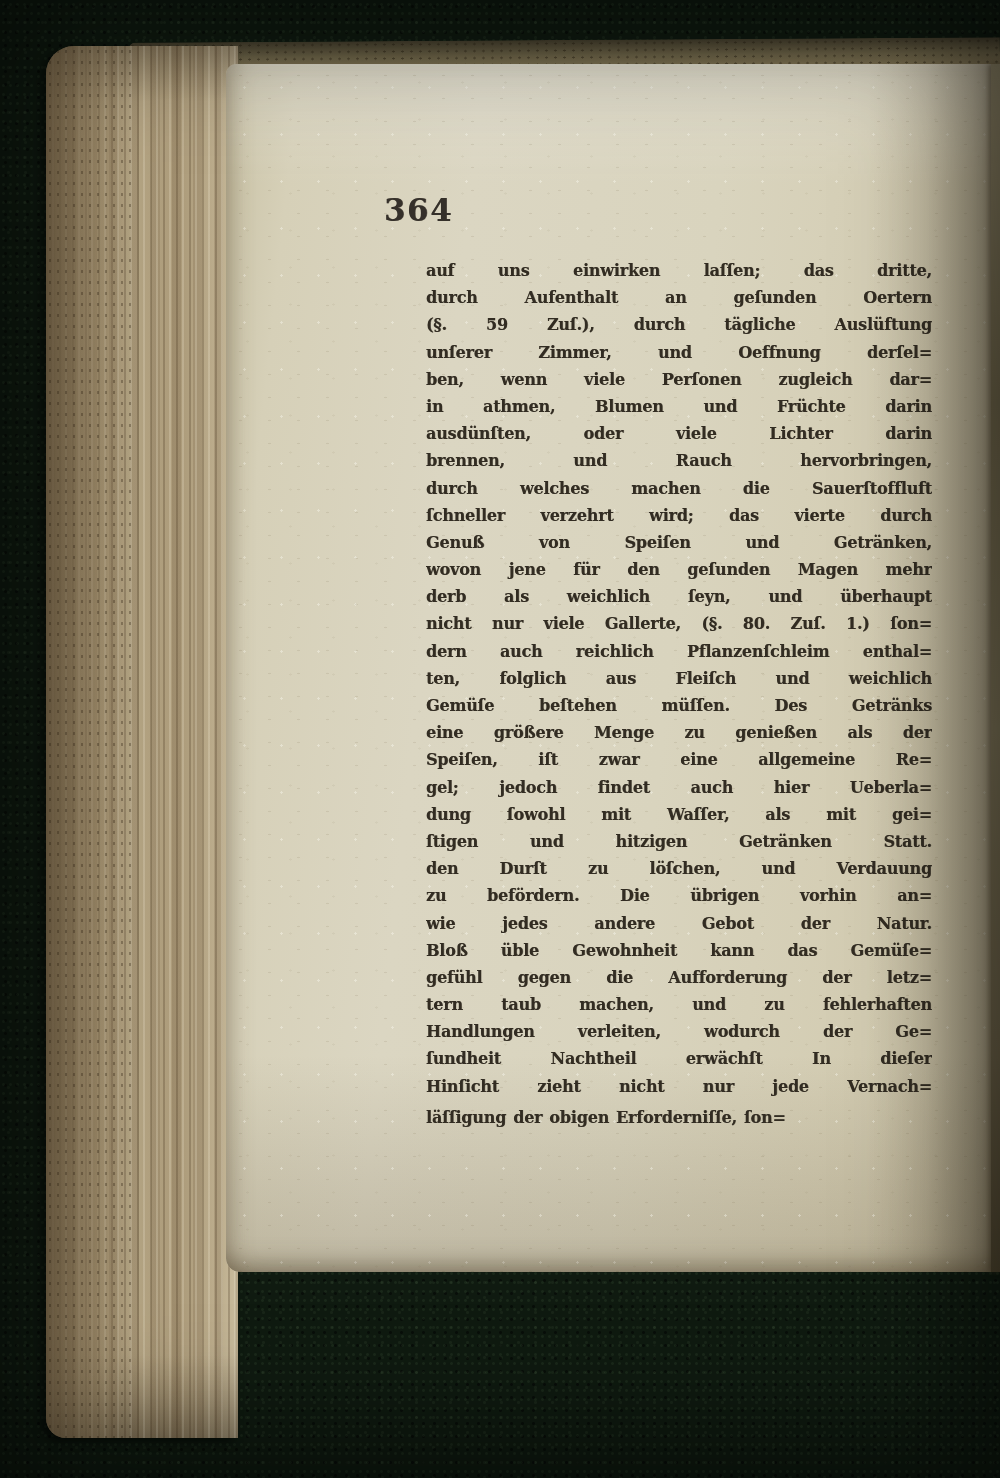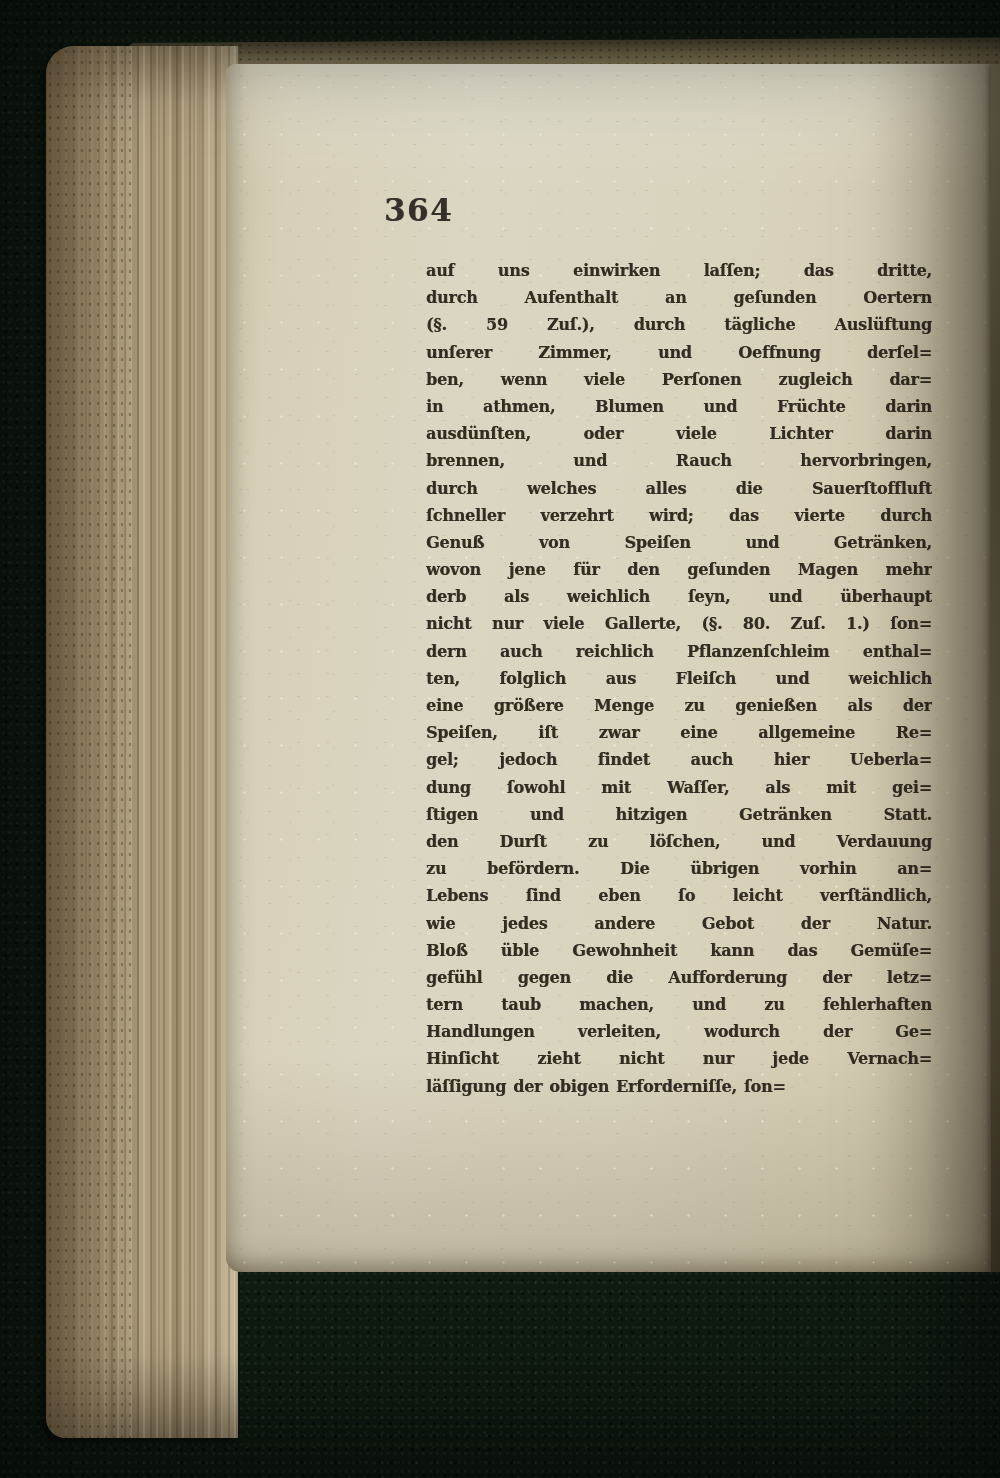--- a/index.html
+++ b/index.html
@@ -89,21 +89,21 @@
 
   .page-text {
     position:absolute; left:200px; top:197px; width:506px;
     color:#322c22; font-size:16px; font-weight:bold; letter-spacing:-0.2px;
     text-shadow:0.4px 0.4px 0.5px rgba(40,34,24,.5);
   }
   .text-line {
     height:27.2px; display:flex; justify-content:space-between;
     white-space:nowrap; overflow:hidden; align-items:baseline;
   }
-  .text-line.last { justify-content:flex-start; column-gap:7px; }
+  .text-line.last { justify-content:flex-start; column-gap:7px;align-items:center; }
 </style>
 </head>
 <body>
 
 <div class="stage">
   <div class="book-top-edge"></div>
 
   <div class="fore-edge">
     <div class="fore-edge-outer"></div>
   </div>
@@ -171,21 +171,21 @@
         </div>
         <div class="text-line">
           <span>brennen,</span>
           <span>und</span>
           <span>Rauch</span>
           <span>hervorbringen,</span>
         </div>
         <div class="text-line">
           <span>durch</span>
           <span>welches</span>
-          <span>alles</span>
+          <span>machen</span>
           <span>die</span>
           <span>Sauerſtoffluft</span>
         </div>
         <div class="text-line">
           <span>ſchneller</span>
           <span>verzehrt</span>
           <span>wird;</span>
           <span>das</span>
           <span>vierte</span>
           <span>durch</span>
@@ -234,20 +234,27 @@
         </div>
         <div class="text-line">
           <span>ten,</span>
           <span>folglich</span>
           <span>aus</span>
           <span>Fleiſch</span>
           <span>und</span>
           <span>weichlich</span>
         </div>
         <div class="text-line">
+          <span>Gemüſe</span>
+          <span>beſtehen</span>
+          <span>müſſen.</span>
+          <span>Des</span>
+          <span>Getränks</span>
+        </div>
+        <div class="text-line">
           <span>eine</span>
           <span>größere</span>
           <span>Menge</span>
           <span>zu</span>
           <span>genießen</span>
           <span>als</span>
           <span>der</span>
         </div>
         <div class="text-line">
           <span>Speiſen,</span>
@@ -291,28 +298,20 @@
         </div>
         <div class="text-line">
           <span>zu</span>
           <span>befördern.</span>
           <span>Die</span>
           <span>übrigen</span>
           <span>vorhin</span>
           <span>an=</span>
         </div>
         <div class="text-line">
-          <span>Lebens</span>
-          <span>ſind</span>
-          <span>eben</span>
-          <span>ſo</span>
-          <span>leicht</span>
-          <span>verſtändlich,</span>
-        </div>
-        <div class="text-line">
           <span>wie</span>
           <span>jedes</span>
           <span>andere</span>
           <span>Gebot</span>
           <span>der</span>
           <span>Natur.</span>
         </div>
         <div class="text-line">
           <span>Bloß</span>
           <span>üble</span>
@@ -338,20 +337,27 @@
           <span>fehlerhaften</span>
         </div>
         <div class="text-line">
           <span>Handlungen</span>
           <span>verleiten,</span>
           <span>wodurch</span>
           <span>der</span>
           <span>Ge=</span>
         </div>
         <div class="text-line">
+          <span>ſundheit</span>
+          <span>Nachtheil</span>
+          <span>erwächſt</span>
+          <span>In</span>
+          <span>dieſer</span>
+        </div>
+        <div class="text-line">
           <span>Hinſicht</span>
           <span>zieht</span>
           <span>nicht</span>
           <span>nur</span>
           <span>jede</span>
           <span>Vernach=</span>
         </div>
         <div class="text-line last">
           <span>läſſigung</span>
           <span>der</span>

